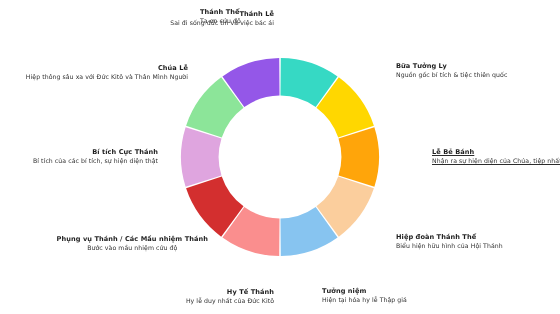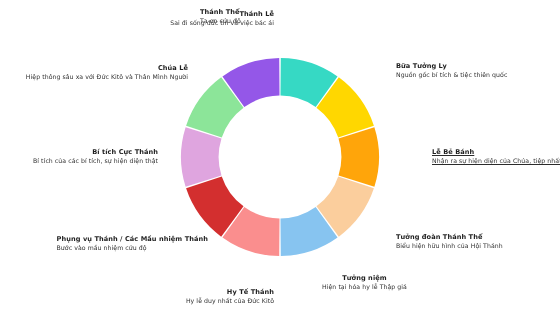--- a/index.html
+++ b/index.html
@@ -51,23 +51,23 @@
     font-weight: 400;
     color: #303030;
     letter-spacing: 0.01em;
   }
 
   
   .lbl-0 { left: 200px; top: 8px;  text-align: left; }
   .lbl-2 { left: 396px; top: 62px; }
   .lbl-3 { left: 432px; top: 148px; text-decoration: underline; }
   .lbl-4 { left: 396px; top: 233px; }
-  .lbl-5 { left: 322px; top: 274px; text-align: center; }
+  .lbl-5 { left: 322px; top: 287px; }
   .lbl-6 { right: 286px; top: 288px; text-align: right; }
-  .lbl-7 { right: 352px; top: 235px; text-align: left; }
+  .lbl-7 { right: 352px; top: 235px; text-align: center; }
   .lbl-8 { right: 402px; top: 148px; text-align: right; }
   .lbl-9 { right: 372px; top: 64px;  text-align: right; }
 </style>
 </head>
 <body>
 
 <div id="chart-root">
 
   <div class="donut-wrap">
     <svg class="donut-svg" viewBox="0 0 200 274">
@@ -95,21 +95,21 @@
     <span class="ttl">Bữa Tưởng Ly</span>
     <span class="sub">Nguồn gốc bí tích &amp; tiệc thiên quốc</span>
   </div>
 
   <div class="label lbl-3">
     <span class="ttl">Lễ Bẻ Bánh</span>
     <span class="sub">Nhận ra sự hiện diện của Chúa, tiệp nhất</span>
   </div>
 
   <div class="label lbl-4">
-    <span class="ttl">Tưởng đoàn Thánh Thể</span>
+    <span class="ttl">Hiệp đoàn Thánh Thể</span>
     <span class="sub">Biểu hiện hữu hình của Hội Thánh</span>
   </div>
 
   <div class="label lbl-5">
     <span class="ttl">Tưởng niệm</span>
     <span class="sub">Hiện tại hóa hy lễ Thập giá</span>
   </div>
 
   <div class="label lbl-6">
     <span class="ttl">Hy Tế Thánh</span>

